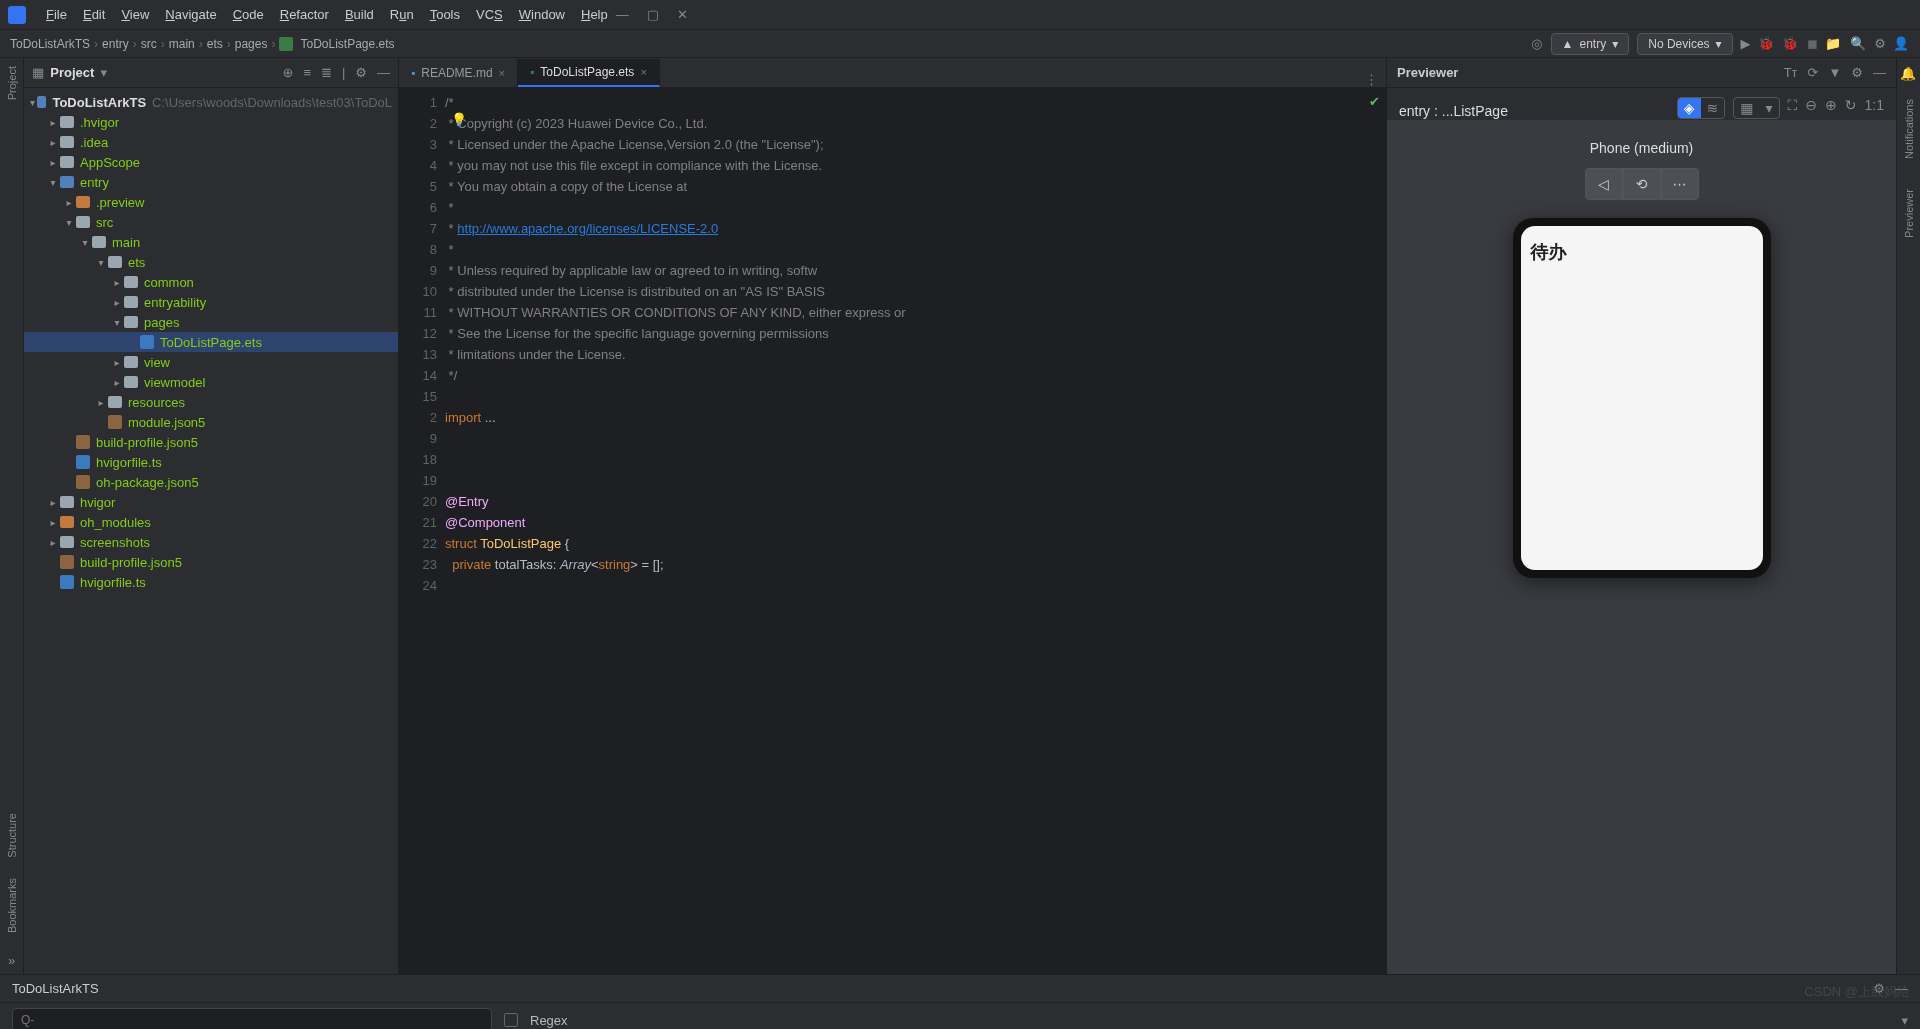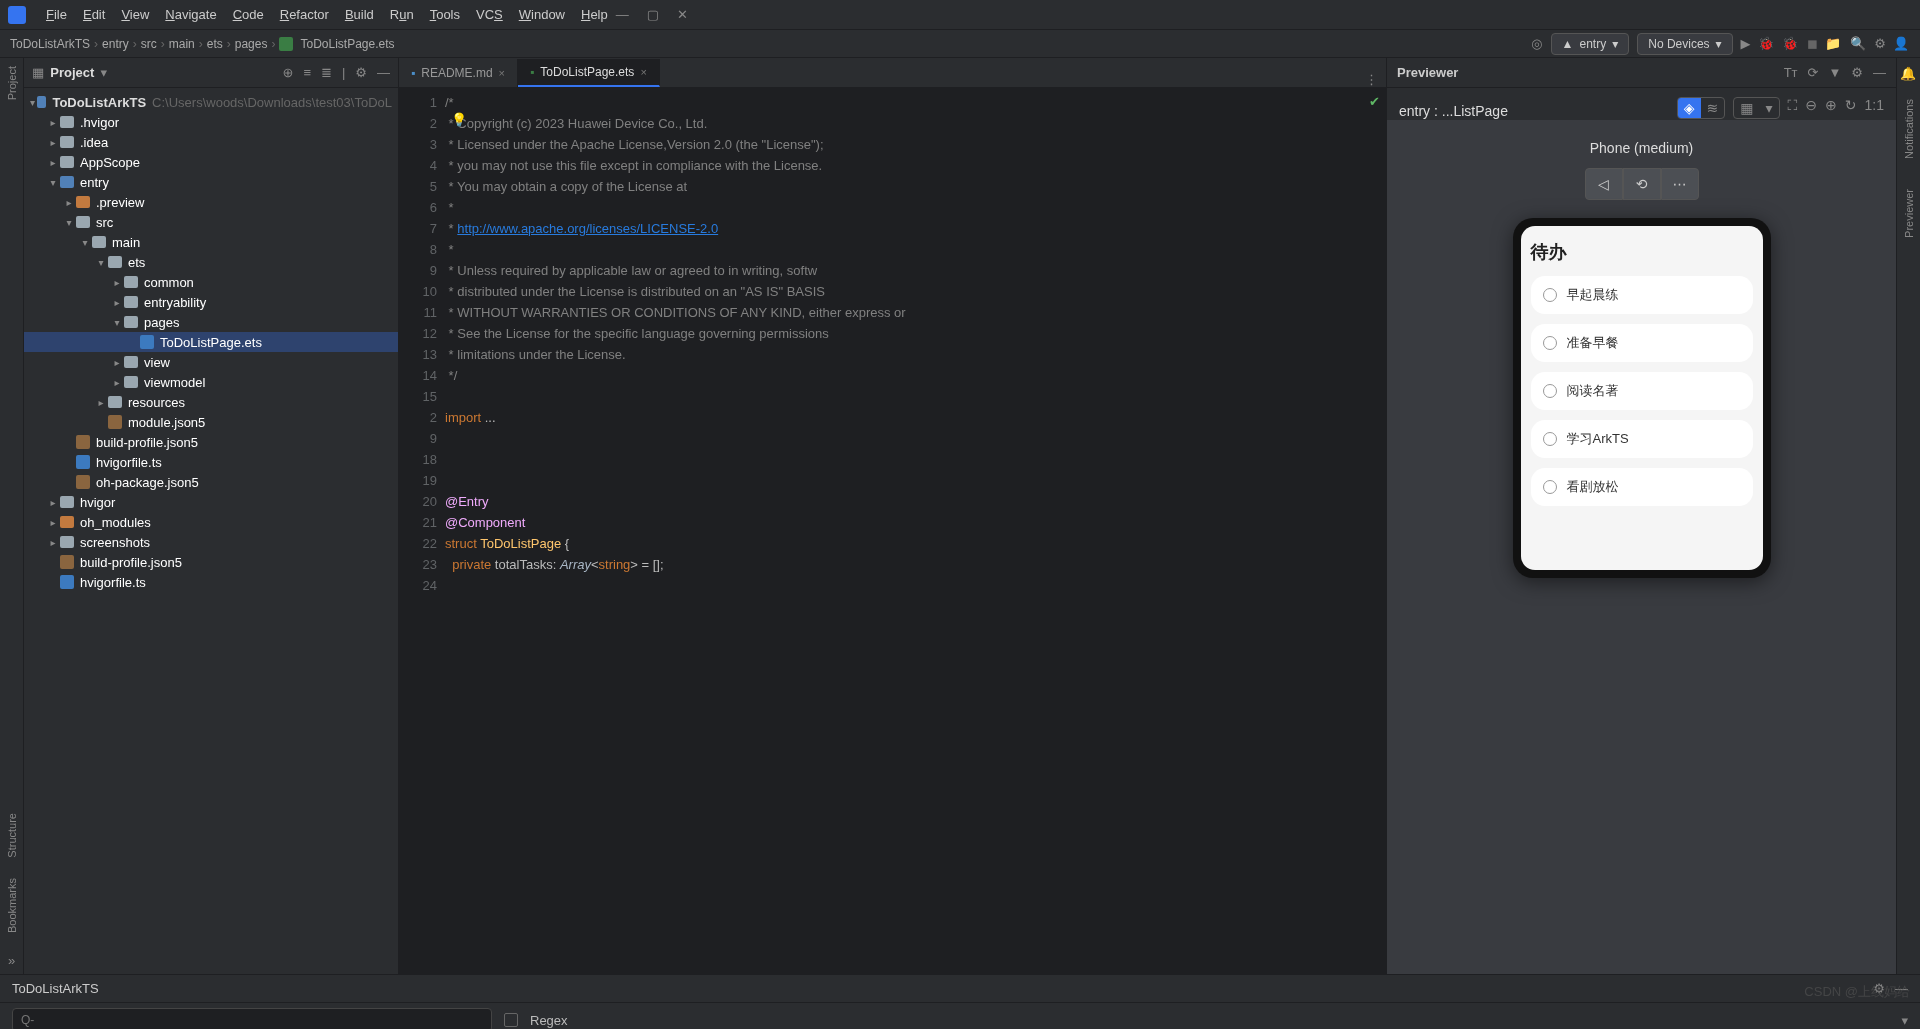--- a/index.html
+++ b/index.html
@@ -29,21 +29,21 @@
 .tree { flex:1; overflow:auto; padding:4px 0; font-size:13px; }
 .tree-row { display:flex; align-items:center; height:20px; padding-right:6px; cursor:pointer; white-space:nowrap; }
 .tree-row.selected { background:#2e436e; color:#fff; }
 .tree-row .arrow { width:14px; text-align:center; color:#888; font-size:10px; }
 .tree-row .folder-icon { width:14px; height:12px; background:#9aa7b0; border-radius:2px; margin-right:6px; }
 .tree-row .folder-icon.orange { background:#c37a3f; }
 .tree-row .folder-icon.blue { background:#5181b8; }
 .tree-row .file-icon { width:14px; height:14px; background:#6a8759; border-radius:2px; margin-right:6px; }
 .tree-row .file-icon.json { background:#8a653f; }
 .tree-row .file-icon.ts { background:#3c7abf; }
-.tree-row .label { color:#ffffff; }
+.tree-row .label { color:#84cc16; }
 .tree-row .path { color:#666; margin-left:6px; }
 .editor-area { flex:1; display:flex; flex-direction:column; min-width:0; }
 .editor-tabs { height:30px; display:flex; align-items:end; border-bottom:1px solid #1e1f22; background:#2b2d30; }
 .editor-tab { height:28px; padding:0 12px; display:flex; align-items:center; gap:6px; border-right:1px solid #1e1f22; color:#999; font-size:12px; cursor:pointer; }
 .editor-tab.active { background:#1e1f22; color:#ddd; border-bottom:2px solid #3574f0; }
 .editor-tab .close { color:#777; font-size:11px; }
 .editor-tabs .more { margin-left:auto; padding:0 8px; color:#888; }
 .editor-body { flex:1; background:#1e1f22; display:flex; overflow:hidden; position:relative; }
 .gutter { width:46px; text-align:right; padding:4px 8px 4px 0; color:#606366; font-family:Consolas,monospace; font-size:13px; line-height:21px; }
 .code { flex:1; padding:4px 0; font-family:Consolas,monospace; font-size:13px; line-height:21px; color:#bbb; white-space:pre; overflow:hidden; }
@@ -403,42 +403,20 @@
     <div class="prev-body">
       <div class="device-label">Phone (medium)</div>
       <div class="device-controls">
         <div class="btn">◁</div>
         <div class="btn">⟲</div>
         <div class="btn">⋯</div>
       </div>
       <div class="phone">
         <div class="phone-screen">
           <div class="todo-title">待办</div>
-          <div id="todo-list">
-              <div class="todo-item">
-                <span class="circle"></span>
-                <span>早起晨练</span>
-              </div>
-              <div class="todo-item">
-                <span class="circle"></span>
-                <span>准备早餐</span>
-              </div>
-              <div class="todo-item">
-                <span class="circle"></span>
-                <span>阅读名著</span>
-              </div>
-              <div class="todo-item">
-                <span class="circle"></span>
-                <span>学习ArkTS</span>
-              </div>
-              <div class="todo-item">
-                <span class="circle"></span>
-                <span>看剧放松</span>
-              </div>
-            </div>
         </div>
       </div>
     </div>
   </div>
 
   <div class="right-gutter">
     <span>🔔</span>
     <span class="vtext">Notifications</span>
     <span class="vtext" style="margin-top:12px">Previewer</span>
   </div>

